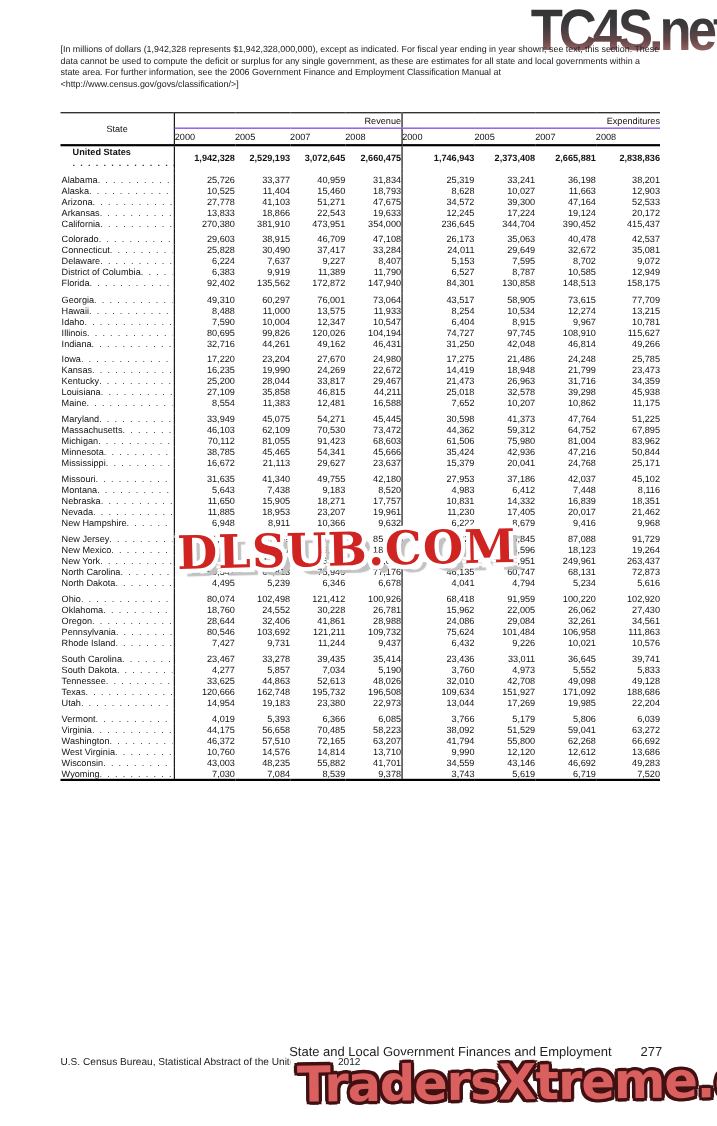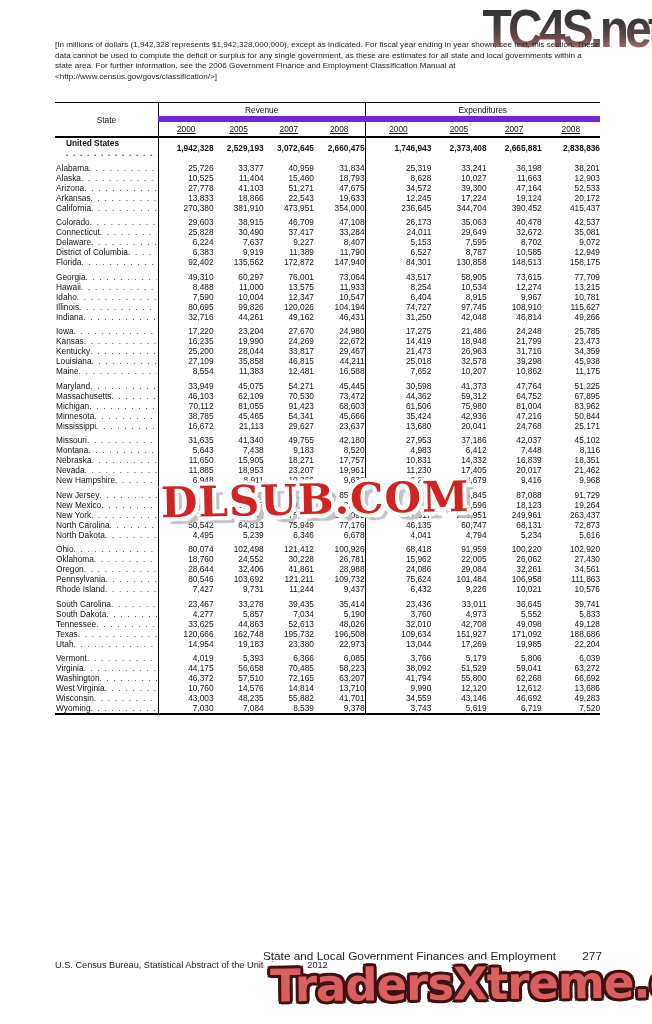--- a/index.html
+++ b/index.html
@@ -16,23 +16,23 @@
   .headnote{
     margin:6px 0 0 0;font-size:8.1px;line-height:10.6px;color:#222;width:545px;
   }
   table.data{
     margin-top:20px;border-collapse:collapse;table-layout:fixed;width:545px;
     border-top:1.5px solid #000;border-bottom:2px solid #000;
     font-size:8.3px;color:#111;
   }
   table.data th{font-weight:normal;font-size:8.3px;padding:0;}
   table.data td{padding:0;}
-  th.gh{border-bottom:6px solid #6d28d9;height:13px;vertical-align:middle;text-align:center;}
+  th.gh{border-bottom:1px solid #6d28d9;height:13px;vertical-align:middle;text-align:right;}
   th.stateh{vertical-align:middle;text-align:center;border-bottom:2.2px solid #000;}
-  th.yr{height:14px;vertical-align:middle;text-align:center;padding-right:9px;border-bottom:2.2px solid #000;text-decoration:underline;}
+  th.yr{height:14px;vertical-align:middle;text-align:left;padding-right:9px;border-bottom:2.2px solid #000;}
   .first-rev{border-left:1px solid #000;}
   .first-exp{border-left:1.5px solid #000;}
   tbody tr{height:10px;}
   tbody tr.usrow{height:14px;font-weight:bold;}
   tbody tr.usrow .sr{padding-left:11px;flex-direction:column;}
   tbody tr.gap{height:4.5px;}
   td.num{text-align:right;padding-right:2px;white-space:nowrap;}
   td.state{overflow:hidden;}
   .sr{display:flex;align-items:baseline;white-space:nowrap;overflow:hidden;width:101px;padding-left:1px;}
   .dots{flex:1;overflow:hidden;white-space:nowrap;color:#333;}
@@ -547,21 +547,21 @@
           <td class="state">
             <div class="sr">
               <span>Mississippi</span>
               <span class="dots"></span>
             </div>
           </td>
           <td class="num first-rev">16,672</td>
           <td class="num">21,113</td>
           <td class="num">29,627</td>
           <td class="num">23,637</td>
-          <td class="num first-exp">13,680</td>
+          <td class="num first-exp">15,379</td>
           <td class="num">20,041</td>
           <td class="num">24,768</td>
           <td class="num">25,171</td>
         </tr>
         <tr class="gap">
           <td></td>
           <td colspan="4" class="first-rev"></td>
           <td colspan="4" class="first-exp"></td>
         </tr>
         <tr>

